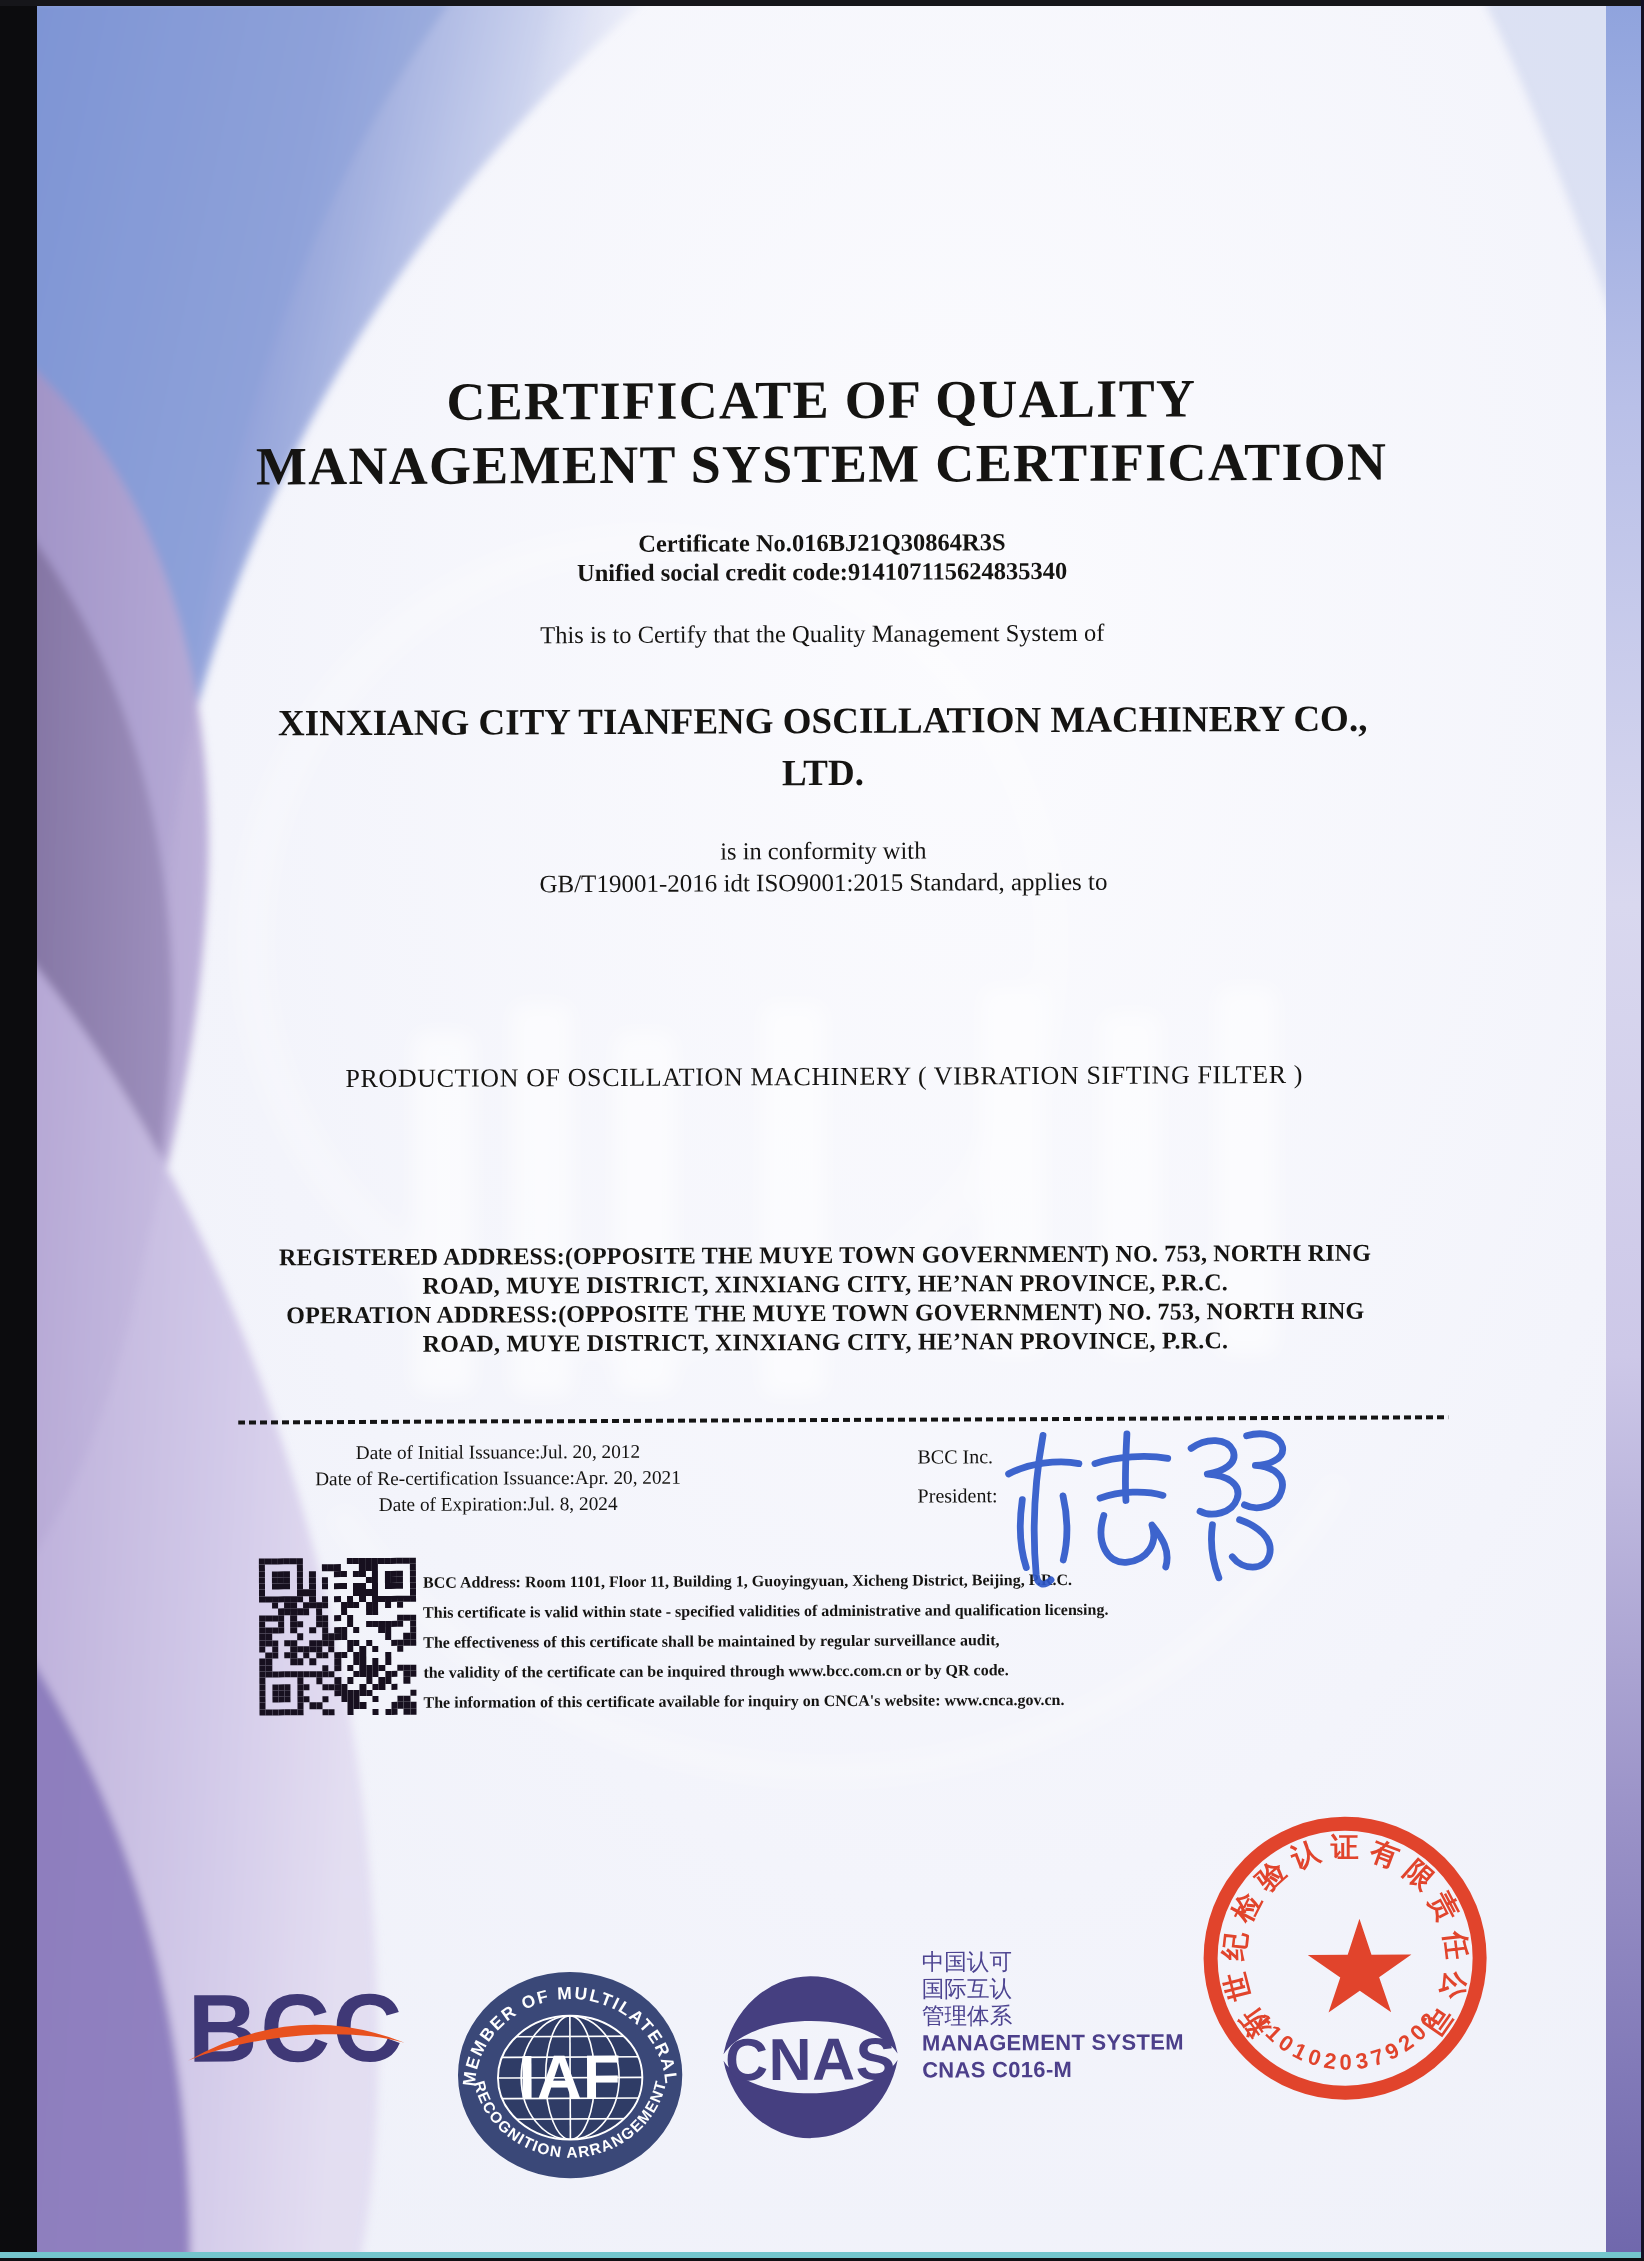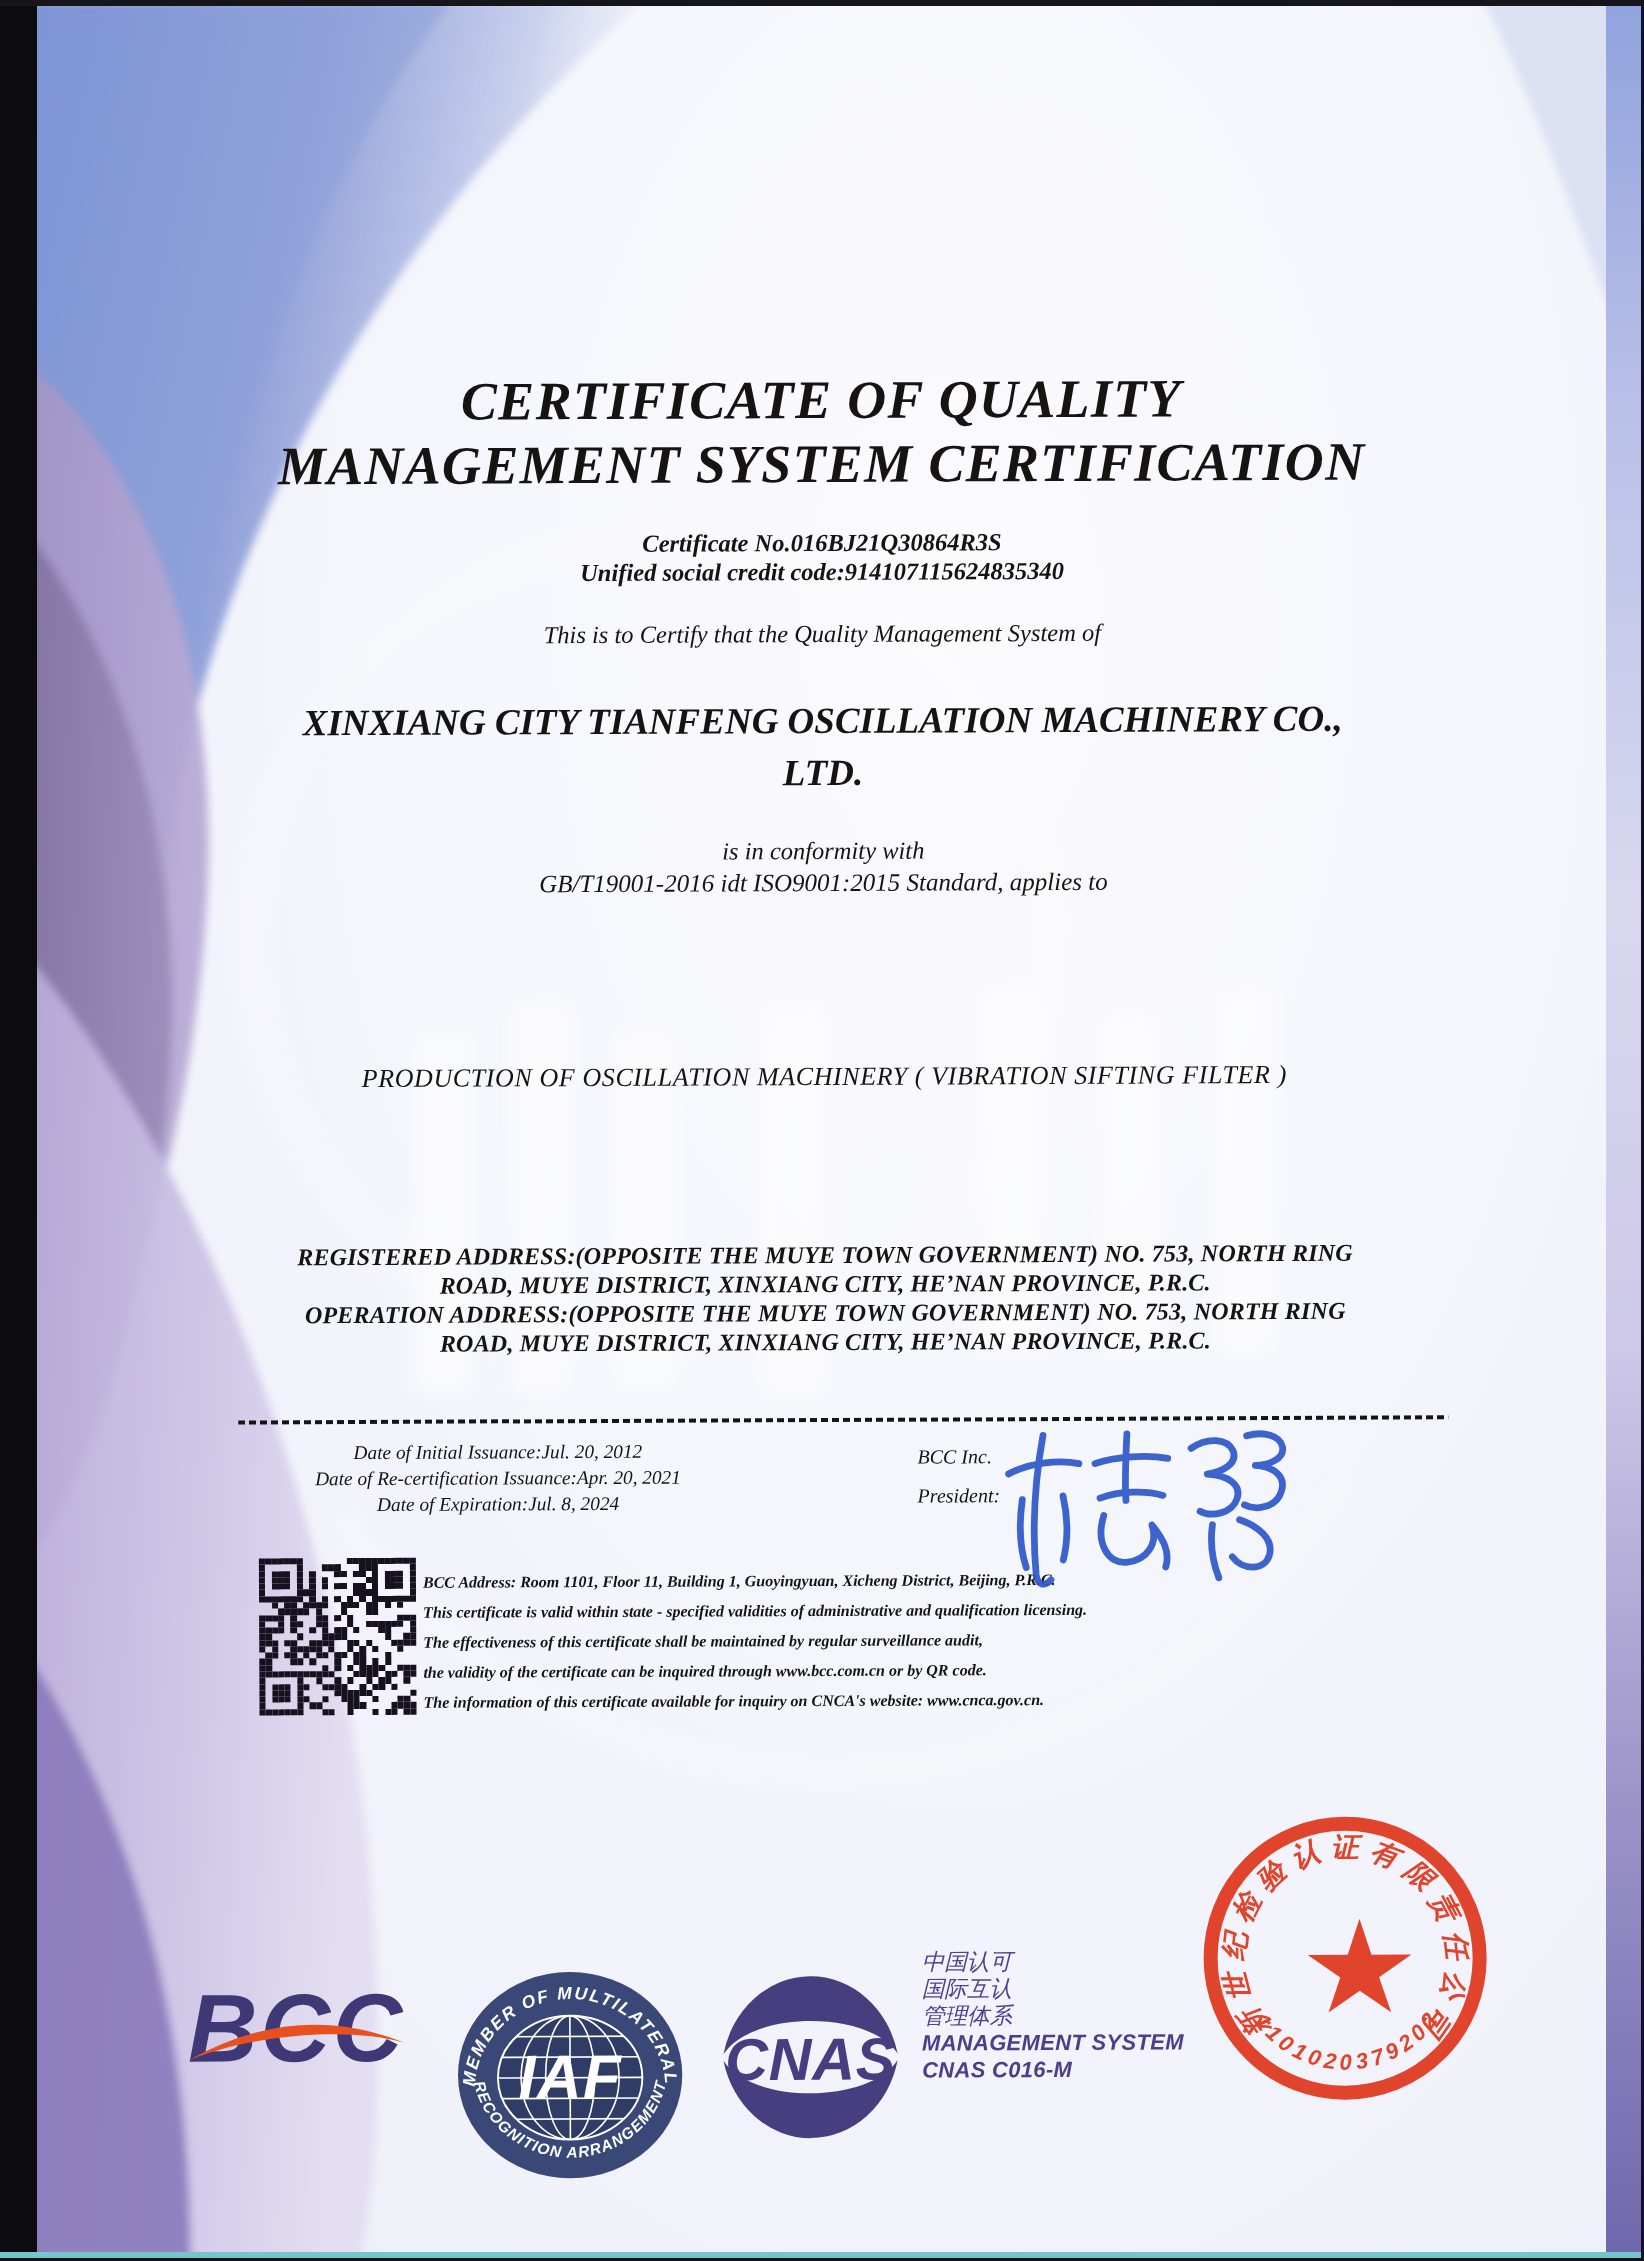--- a/index.html
+++ b/index.html
@@ -1,19 +1,19 @@
 <!DOCTYPE html>
 <html style="font-size:10.3px"><head>
 <meta charset="utf-8">
 <style>
   html,body{margin:0;padding:0;background:#888;}
   #page{
     position:relative;width:1645px;height:2261px;overflow:hidden;
     background:radial-gradient(ellipse at 58% 28%, #fbfbfe 0%, #f3f4fb 55%, #edeff8 100%);
-    font-family:"Liberation Serif","DejaVu Serif",serif;color:#151412;font-style:italic;
+    font-family:"Liberation Serif","DejaVu Serif",serif;color:#151412;
   }
   .abs{position:absolute;}
   
   #edge-left{left:0;top:0;width:37px;height:2261px;background:#0c0c0e;z-index:6;}
   #edge-top{left:0;top:0;width:1645px;height:6.4px;background:#16161a;z-index:6;}
   #edge-bottom-teal{left:0;top:2252px;width:1645px;height:6.4px;background:#74c6cd;z-index:6;}
   #edge-bottom-black{left:0;top:2258px;width:1645px;height:3.2px;background:#101014;z-index:7;}
   #edge-right-band{left:1606px;top:0;width:39px;height:2261px;z-index:5;
     background:linear-gradient(180deg,#8fa3dd 0%,#b9c0e8 18%,#d9d8ef 40%,#cdc8e8 60%,#9b93c8 80%,#6f67ac 100%);}
   #edge-right-sliver{left:1641px;top:0;width:3.9px;height:2261px;background:#131024;z-index:7;}

